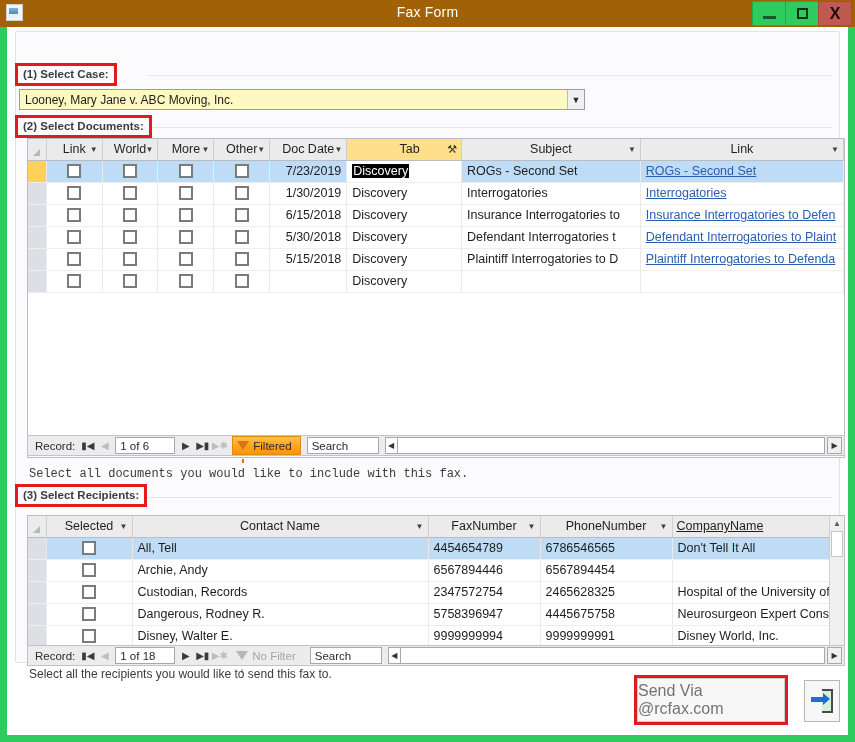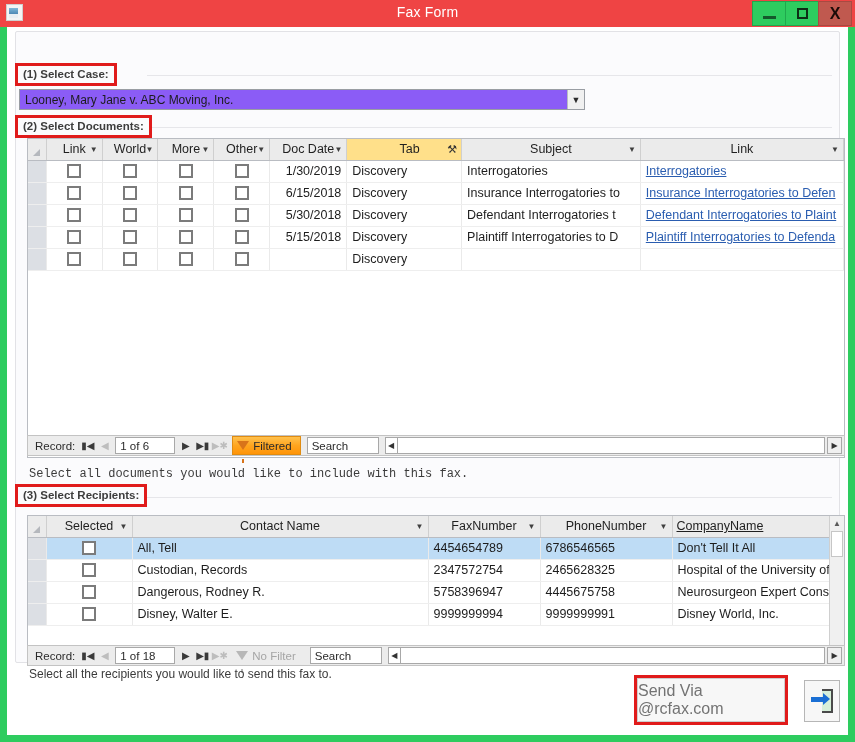--- a/index.html
+++ b/index.html
@@ -14,21 +14,21 @@
   
   .window {
     position: relative;
     width: 855px; height: 742px;
     background: #2ecc5f;
     display: flex; flex-direction: column;
   }
   .titlebar {
     height: 27px; flex: 0 0 27px;
     position: relative;
-    background: #ef4444;
+    background: #a16207;
     display: flex; align-items: center;
   }
   .app-icon {
     position: absolute; left: 6px; top: 4px;
     width: 17px; height: 17px;
     border: 1px solid #cfcfcf;
     background: #f4f4f4;
     display: flex; align-items: center; justify-content: center;
   }
   .app-icon .glyph {
@@ -109,21 +109,21 @@
   }
   .rule1 { top: 48px; }
   .rule2 { top: 100px; }
   .rule3 { top: 470px; }
 
   
   .combo {
     position: absolute;
     left: 12px; top: 62px; width: 566px; height: 21px;
     border: 1px solid #999da3;
-    background: #8b5cf6;
+    background: #fef9c3;
     display: flex; align-items: center; gap: 7px;
   }
   .combo .val {
     flex: 1 1 auto;
     padding-left: 5px;
     font-size: 12px; color: #1c1c1c;
     white-space: nowrap; overflow: hidden;
   }
   .combo .arrow {
     flex: 0 0 17px; height: 19px;
@@ -434,20 +434,31 @@
               <th><span>World</span><span class="hdr-arrow">▼</span></th>
               <th><span>More</span><span class="hdr-arrow">▼</span></th>
               <th><span>Other</span><span class="hdr-arrow">▼</span></th>
               <th><span>Doc Date</span><span class="hdr-arrow">▼</span></th>
               <th class="sorted" style=" padding-left: 15px;"><span>Tab</span><span class="filter-ico">⚒</span></th>
               <th style="text-align: center;"><span>Subject</span><span class="hdr-arrow">▼</span></th>
               <th style="text-align: center;"><span>Link</span><span class="hdr-arrow">▼</span></th>
             </tr>
           </thead>
         <tbody id="docs-body">
+            <tr class="sel">
+              <td class="rowhdr"></td>
+              <td class="cbcell"><span class="cb"></span></td>
+              <td class="cbcell"><span class="cb"></span></td>
+              <td class="cbcell"><span class="cb"></span></td>
+              <td class="cbcell"><span class="cb"></span></td>
+              <td class="num">7/23/2019</td>
+              <td class="editing"><span class="hl-cell">Discovery</span></td>
+              <td>ROGs - Second Set</td>
+              <td><a class="link">ROGs - Second Set</a></td>
+            </tr>
             <tr>
               <td class="rowhdr"></td>
               <td class="cbcell"><span class="cb"></span></td>
               <td class="cbcell"><span class="cb"></span></td>
               <td class="cbcell"><span class="cb"></span></td>
               <td class="cbcell"><span class="cb"></span></td>
               <td class="num">1/30/2019</td>
               <td>Discovery</td>
               <td>Interrogatories</td>
               <td><a class="link">Interrogatories</a></td>
@@ -627,20 +638,28 @@
               <td class="rowhdr" style="background: rgb(220, 223, 228);"></td>
               <td class="cbcell"><span class="cb"></span></td>
               <td>All, Tell</td>
               <td>4454654789</td>
               <td>6786546565</td>
               <td>Don't Tell It All</td>
             </tr>
             <tr>
               <td class="rowhdr"></td>
               <td class="cbcell"><span class="cb"></span></td>
+              <td>Archie, Andy</td>
+              <td>6567894446</td>
+              <td>6567894454</td>
+              <td></td>
+            </tr>
+            <tr>
+              <td class="rowhdr"></td>
+              <td class="cbcell"><span class="cb"></span></td>
               <td>Custodian, Records</td>
               <td>2347572754</td>
               <td>2465628325</td>
               <td>Hospital of the University of</td>
             </tr>
             <tr>
               <td class="rowhdr"></td>
               <td class="cbcell"><span class="cb"></span></td>
               <td>Dangerous, Rodney R.</td>
               <td>5758396947</td>

